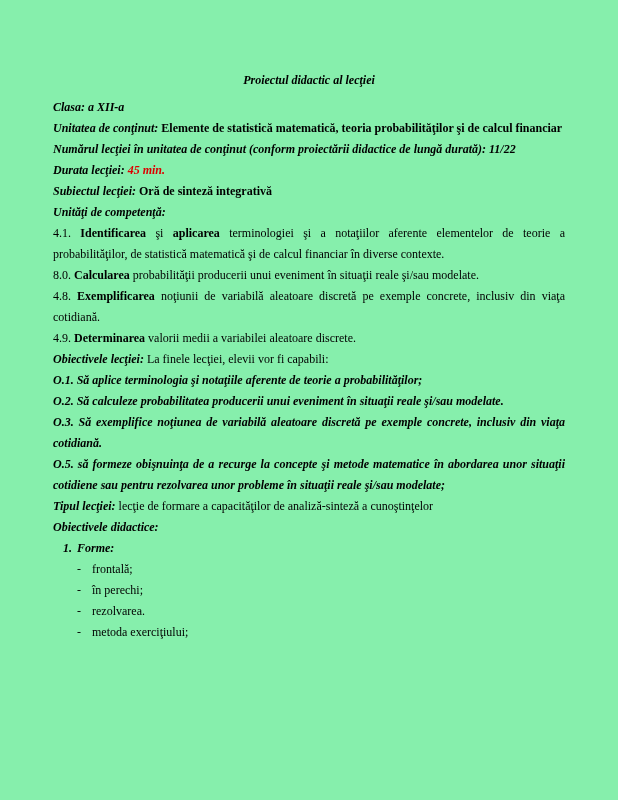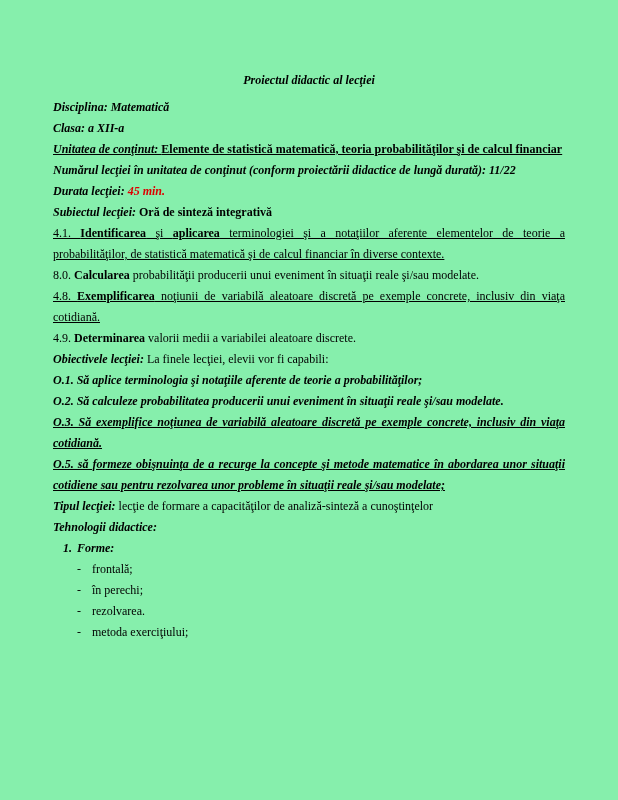--- a/index.html
+++ b/index.html
@@ -10,50 +10,50 @@
     overflow:hidden;
     font-family:"Liberation Serif", serif;
     font-size:12px;
     line-height:21px;
     color:#000000;
   }
   .content{position:absolute;left:53px;top:70px;width:512px;}
   p{margin:0;padding:0;}
   .title{text-align:center;margin-bottom:6px;}
   .nowrap{white-space:nowrap;}
-  .justify{text-align:justify;text-align-last:left;text-decoration:underline;}
+  .justify{text-align:justify;text-align-last:left;}
   .r{font-weight:400;font-style:normal;margin-top:16px;}
   .b{font-weight:700;font-style:normal;}
   .bi{font-weight:700;font-style:italic;}
   .red{color:var(--red,#dd0000);}
   .num-item{padding-left:10px;}
   .num{display:inline-block;width:14px;}
   .dash-item{padding-left:24px;font-family:Liberation Serif, serif;}
   .dash{display:inline-block;width:15px;font-weight:400;font-style:normal;}
 </style>
 </head>
 <body>
 
 <div class="page">
   <div class="content">
 
     <p class="title"><span class="bi">Proiectul didactic al lecţiei</span></p>
 
-    <p class="nowrap"><span class="bi">Disciplina: Matematică</span></p>
 
     <p class="nowrap"><span class="bi">Clasa: a XII-a</span></p>
 
     <p class="justify"><span class="bi">Unitatea de conţinut: </span><span class="b">Elemente de statistică matematică, teoria probabilităţilor şi de calcul financiar</span></p>
 
     <p class="nowrap"><span class="bi">Numărul lecţiei în unitatea de conţinut (conform proiectării didactice de lungă durată): 11/22</span></p>
 
     <p class="nowrap"><span class="bi">Durata lecţiei: </span><span class="bi red">45 min.</span></p>
 
     <p class="nowrap"><span class="bi">Subiectul lecţiei: </span><span class="b">Oră de sinteză integrativă</span></p>
 
+    <p class="nowrap"><span class="bi">Unităţi de competenţă:</span></p>
 
     <p class="justify"><span class="r">4.1. </span><span class="b">Identificarea</span><span class="r"> şi </span><span class="b">aplicarea</span><span class="r"> terminologiei şi a notaţiilor aferente elementelor de teorie a probabilităţilor, de statistică matematică şi de calcul financiar în diverse contexte.</span></p>
 
     <p class="nowrap"><span class="r">8.0. </span><span class="b">Calcularea</span><span class="r"> probabilităţii producerii unui eveniment în situaţii reale şi/sau modelate.</span></p>
 
     <p class="justify"><span class="r">4.8. </span><span class="b">Exemplificarea</span><span class="r"> noţiunii de variabilă aleatoare discretă pe exemple concrete, inclusiv din viaţa cotidiană.</span></p>
 
     <p class="nowrap"><span class="r">4.9. </span><span class="b">Determinarea</span><span class="r"> valorii medii a variabilei aleatoare discrete.</span></p>
 
     <p class="nowrap"><span class="bi">Obiectivele lecţiei: </span><span class="r">La finele lecţiei, elevii vor fi capabili:</span></p>
@@ -62,21 +62,21 @@
 
     <p class="nowrap"><span class="bi">O.2. Să calculeze probabilitatea producerii unui eveniment în situaţii reale şi/sau modelate.</span></p>
 
     <p class="justify"><span class="bi">O.3. Să exemplifice noţiunea de variabilă aleatoare discretă pe exemple concrete, inclusiv din viaţa cotidiană.</span></p>
 
 
     <p class="justify"><span class="bi">O.5. să formeze obişnuinţa de a recurge la concepte şi metode matematice în abordarea unor situaţii cotidiene sau pentru rezolvarea unor probleme în situaţii reale şi/sau modelate;</span></p>
 
     <p class="nowrap"><span class="bi">Tipul lecţiei: </span><span class="r">lecţie de formare a capacităţilor de analiză-sinteză a cunoştinţelor</span></p>
 
-    <p class="nowrap"><span class="bi">Tehnologii didactice:</span></p>
+    <p class="nowrap"><span class="bi">Obiectivele didactice:</span></p>
 
     <p class="num-item nowrap"><span class="num bi">1.</span><span class="bi">Forme:</span></p>
 
     <p class="dash-item nowrap"><span class="dash">-</span><span class="r">frontală;</span></p>
 
     <p class="dash-item nowrap"><span class="dash">-</span><span class="r">în perechi;</span></p>
 
     <p class="dash-item nowrap"><span class="dash">-</span><span class="r">rezolvarea.</span></p>
 
 

